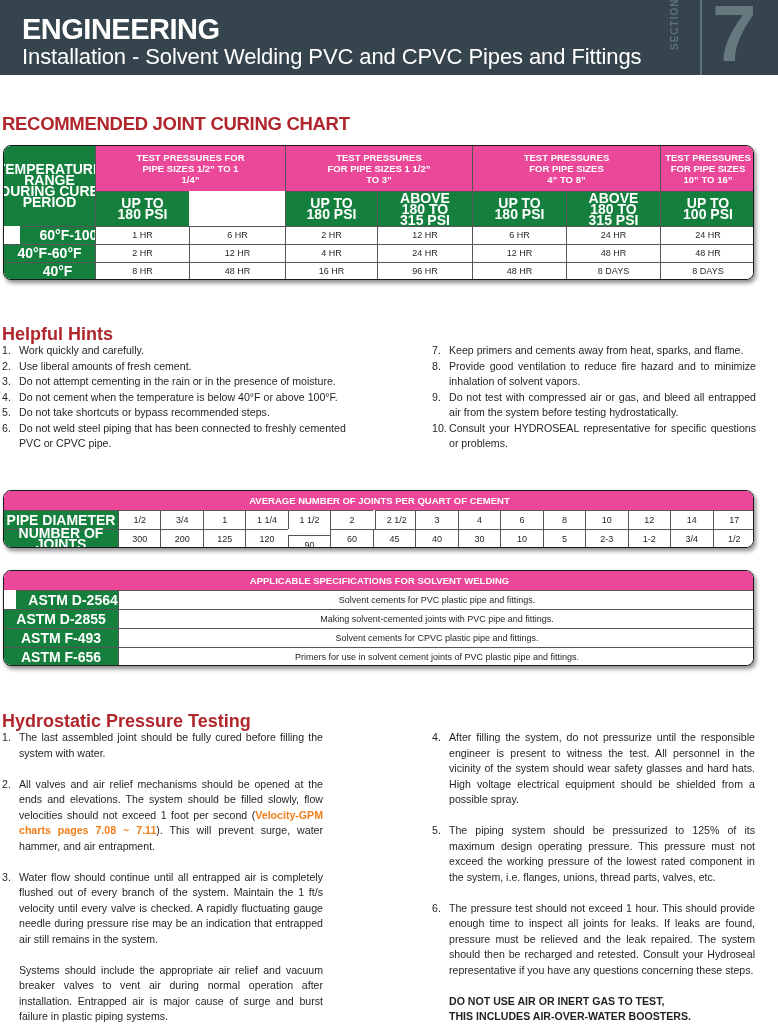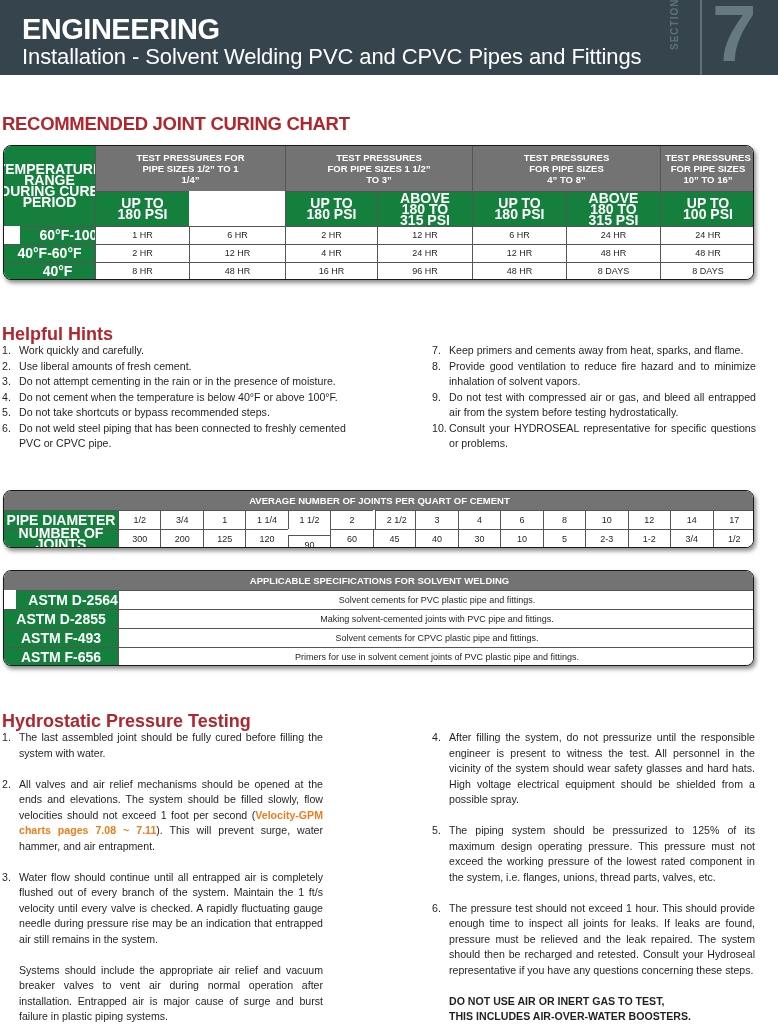--- a/index.html
+++ b/index.html
@@ -14,21 +14,21 @@
   .header .section-label { position: absolute; left: 669px; top: 50px; width: 60px; transform: rotate(-90deg); transform-origin: left top; color: #5e7279; font-size: 10px; font-weight: bold; letter-spacing: 1px; }
   .header .section-num { position: absolute; left: 712px; top: -6px; color: #66797f; font-size: 80px; font-weight: bold; line-height: 80px; }
 
   .red-heading { position: absolute; color: #b0262c; font-weight: bold; }
   .h-big { font-size: 18.5px; letter-spacing: -0.3px; }
   .h-small { font-size: 18px; }
 
   
   .tbl { position: absolute; border-radius: 8px; overflow: hidden; box-shadow: 2px 3px 4px rgba(0,0,0,0.45); background: #fff; border: 1px solid #1a1a1a; }
   .cell { position: absolute; display: flex; align-items: center; justify-content: center; text-align: center; font-size: 9px; line-height: 11px; }
-  .c-black { background: #737373; color: #fff; font-weight: bold; font-size: 9.5px; }
+  .c-black { background: #ec4899; color: #fff; font-weight: bold; font-size: 9.5px; }
   .c-grey { background: #15803d; color: #fff; font-weight: bold; font-size: 14px; }
   .c-white { background: #fff; color: #231f20; }
   .bl { border-left: 1px solid #555; }
   .bt { border-top: 1px solid #555; }
 
   
   .list { position: absolute; font-size: 10.6px; line-height: 15.5px; color: #231f20; }
   .list .item { position: relative; padding-left: 17px; }
   .list .num { position: absolute; left: 0; top: 0; }
   .just { text-align: justify; }

